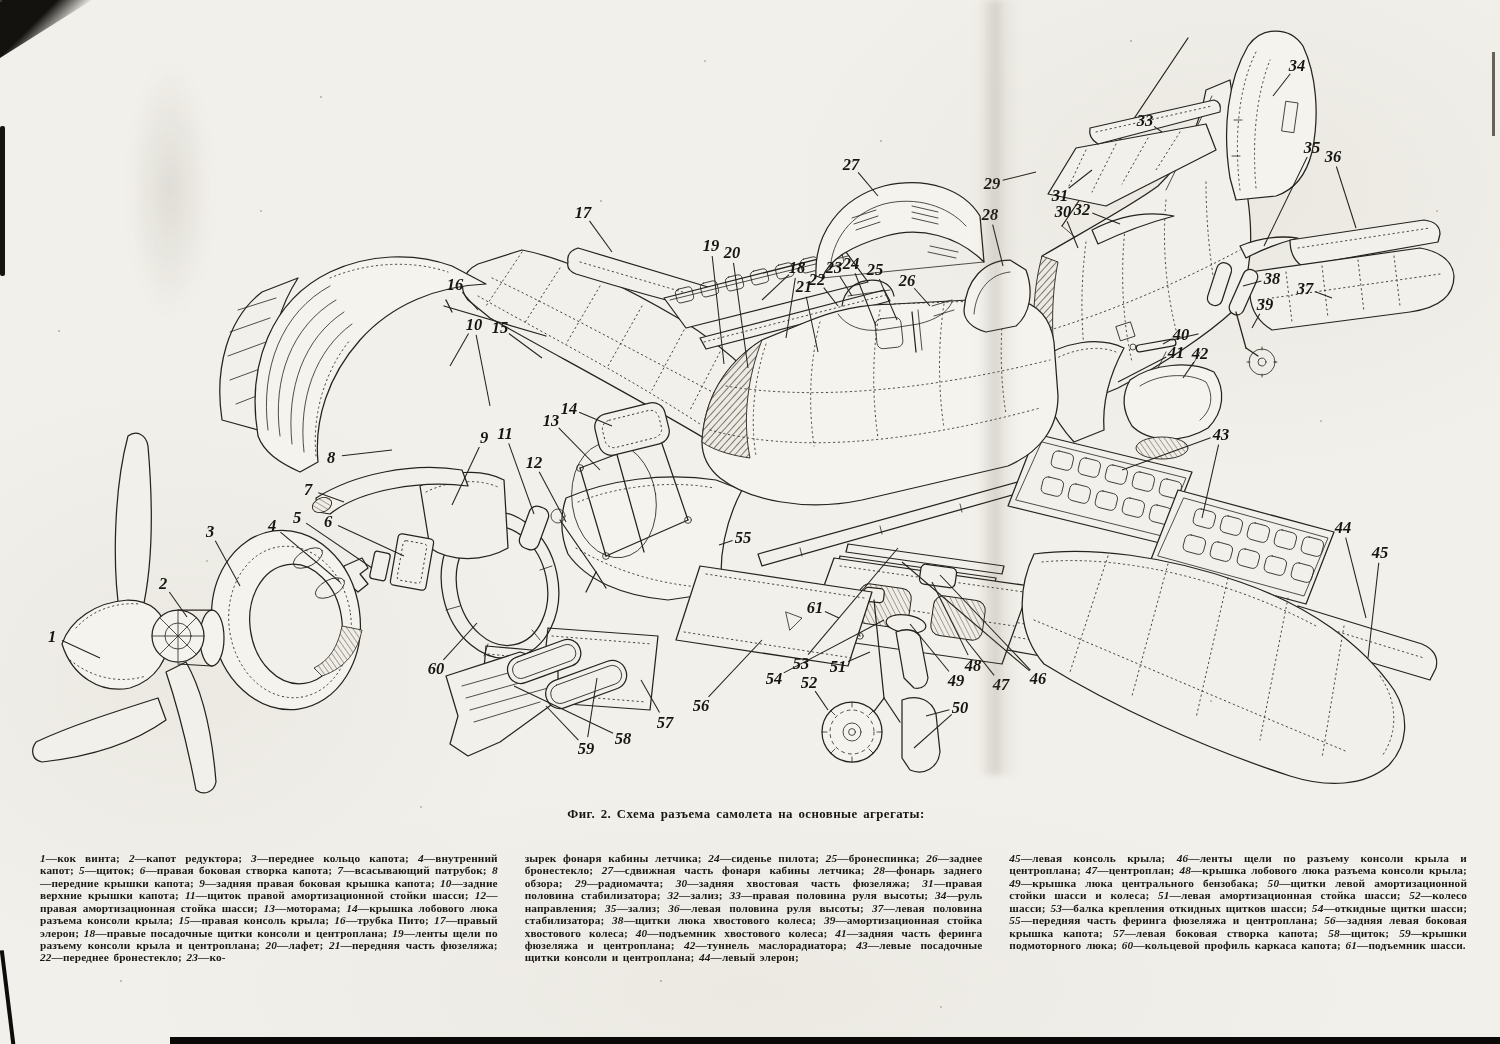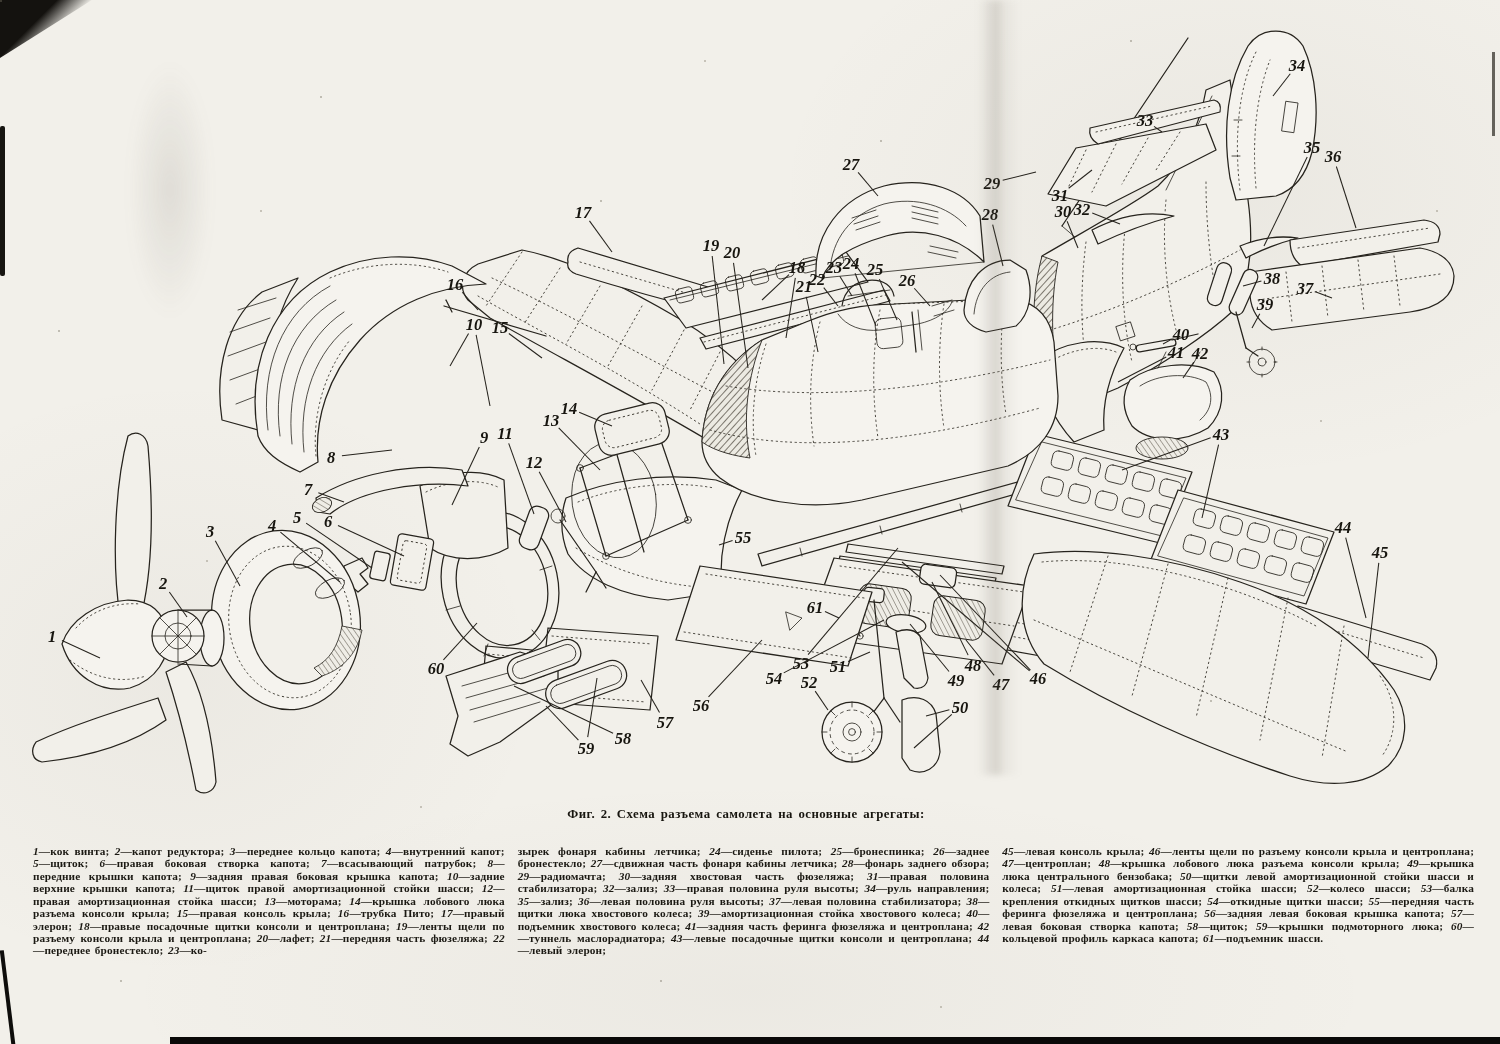--- a/index.html
+++ b/index.html
@@ -42,21 +42,21 @@
   .dt{fill:none;stroke:#37332b;stroke-width:.9;stroke-dasharray:1.4 3.4;stroke-linecap:round;}
   .pp{fill:#f2f0ea;stroke:#26231d;stroke-width:1.25;stroke-linejoin:round;}
   .pw{fill:#f5f3ee;stroke:#26231d;stroke-width:1.25;stroke-linejoin:round;}
   .callout-num{font:italic 700 16.5px "Liberation Serif", serif;fill:#17150f;}
   .callout-ld{stroke:#26231d;stroke-width:1.05;fill:none;}
 
   
   .caption{position:absolute;top:775px;left:0;width:1492px;text-align:center;
     font:700 12.8px "Liberation Serif", serif;letter-spacing:.45px;word-spacing:2px;color:#17150f;margin-top:32px;}
   .legend{position:absolute;top:845px;left:33px;right:26px;display:flex;gap:13px;}
-  .legend p{margin:0;flex:1;text-align:justify;
+  .legend p{margin:7px;flex:1;text-align:justify;
     font:700 11.3px/1.1 "Liberation Serif", serif;letter-spacing:.12px;word-spacing:1.6px;color:#1b1913;}
   .legend p i{font-style:italic;}
 </style>
 </head>
 <body>
 
 <div class="stage">
 
   <svg id="diagram" width="1500" height="818" viewBox="0 0 1500 818" style="position:absolute;left:0;top:0;">
     <defs>

